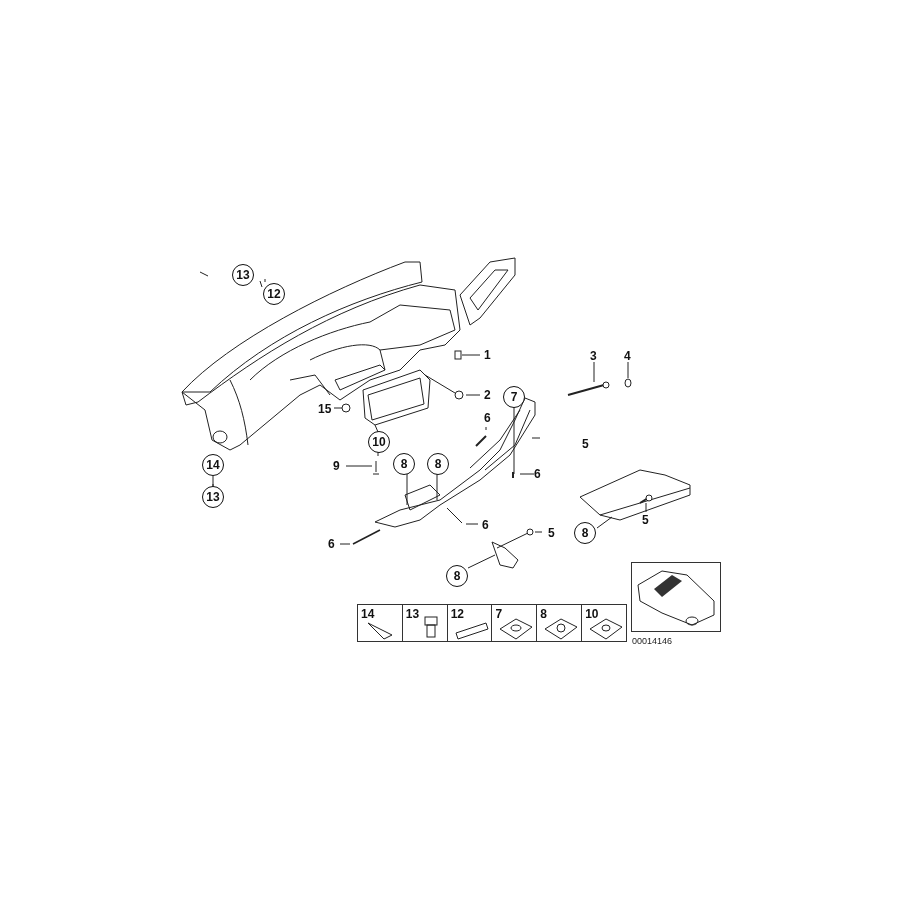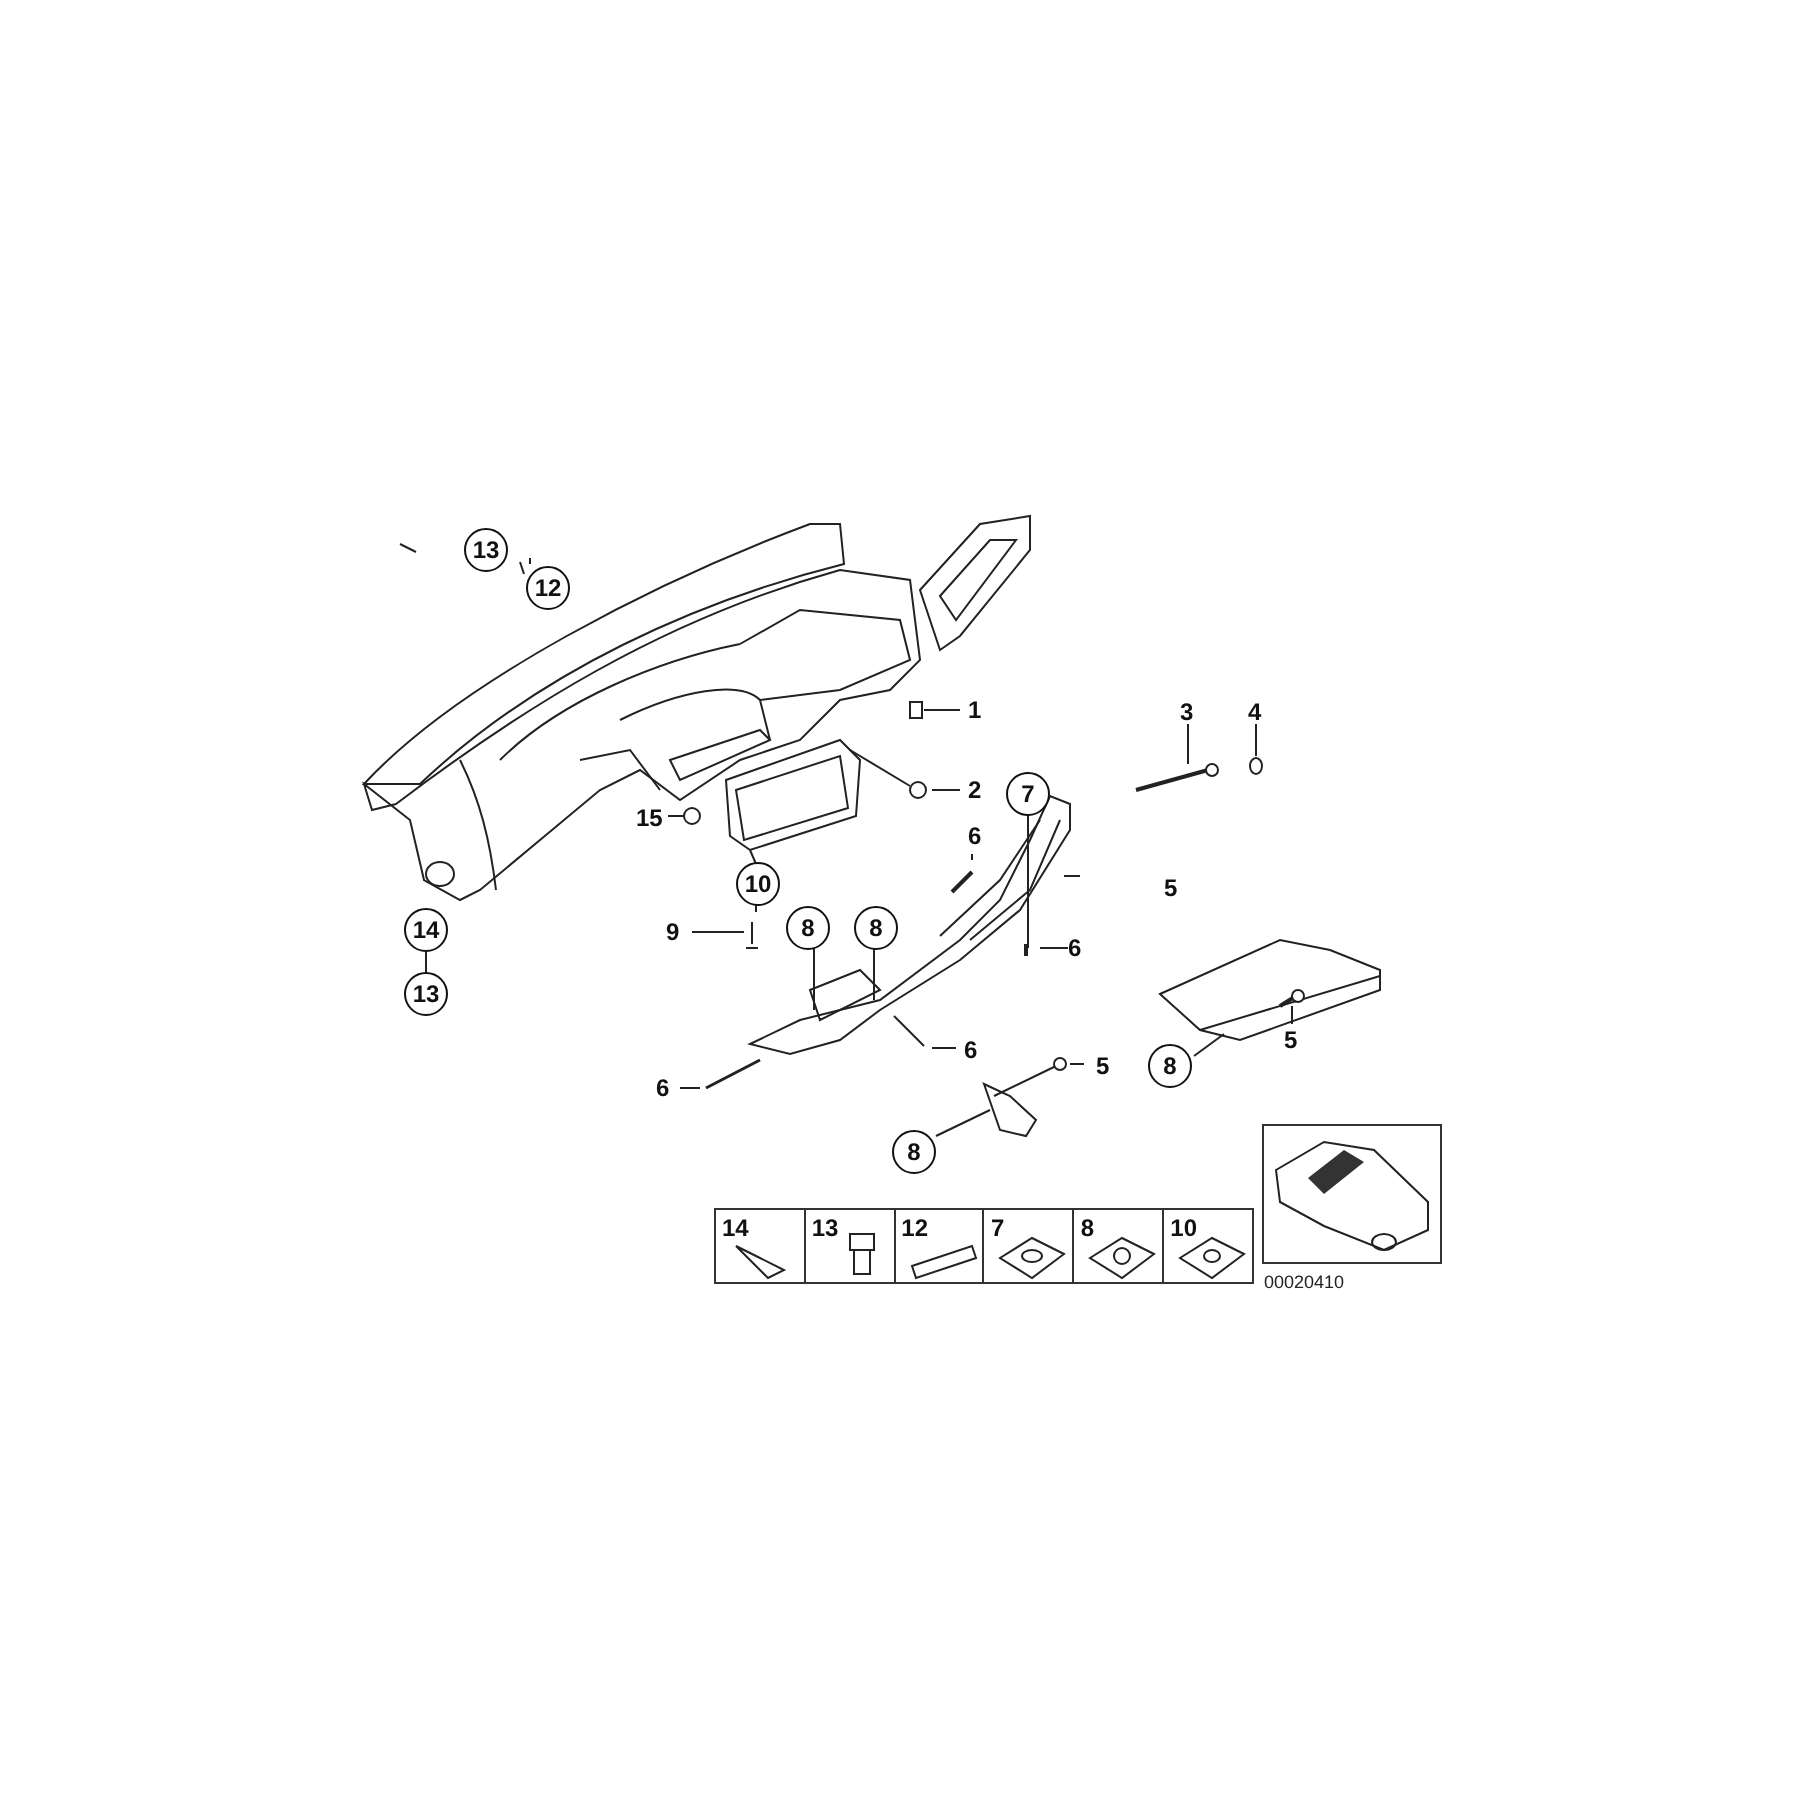--- a/index.html
+++ b/index.html
@@ -176,14 +176,14 @@
       </div>
   </div>
 
   <div class="thumb">
     <svg width="88" height="68">
       <path d="M6,22 L30,8 L55,12 L82,38 L82,52 L60,62 L30,50 L8,38 Z" fill="none" stroke="#222"></path>
       <path d="M22,26 L40,12 L50,18 L30,34 Z" fill="#333"></path>
       <ellipse cx="60" cy="58" rx="6" ry="4" fill="none" stroke="#222"></ellipse>
     </svg>
   </div>
-  <div class="imgid">00020410</div>
+  <div class="imgid">00014146</div>
 </div>
 
 </body></html>

